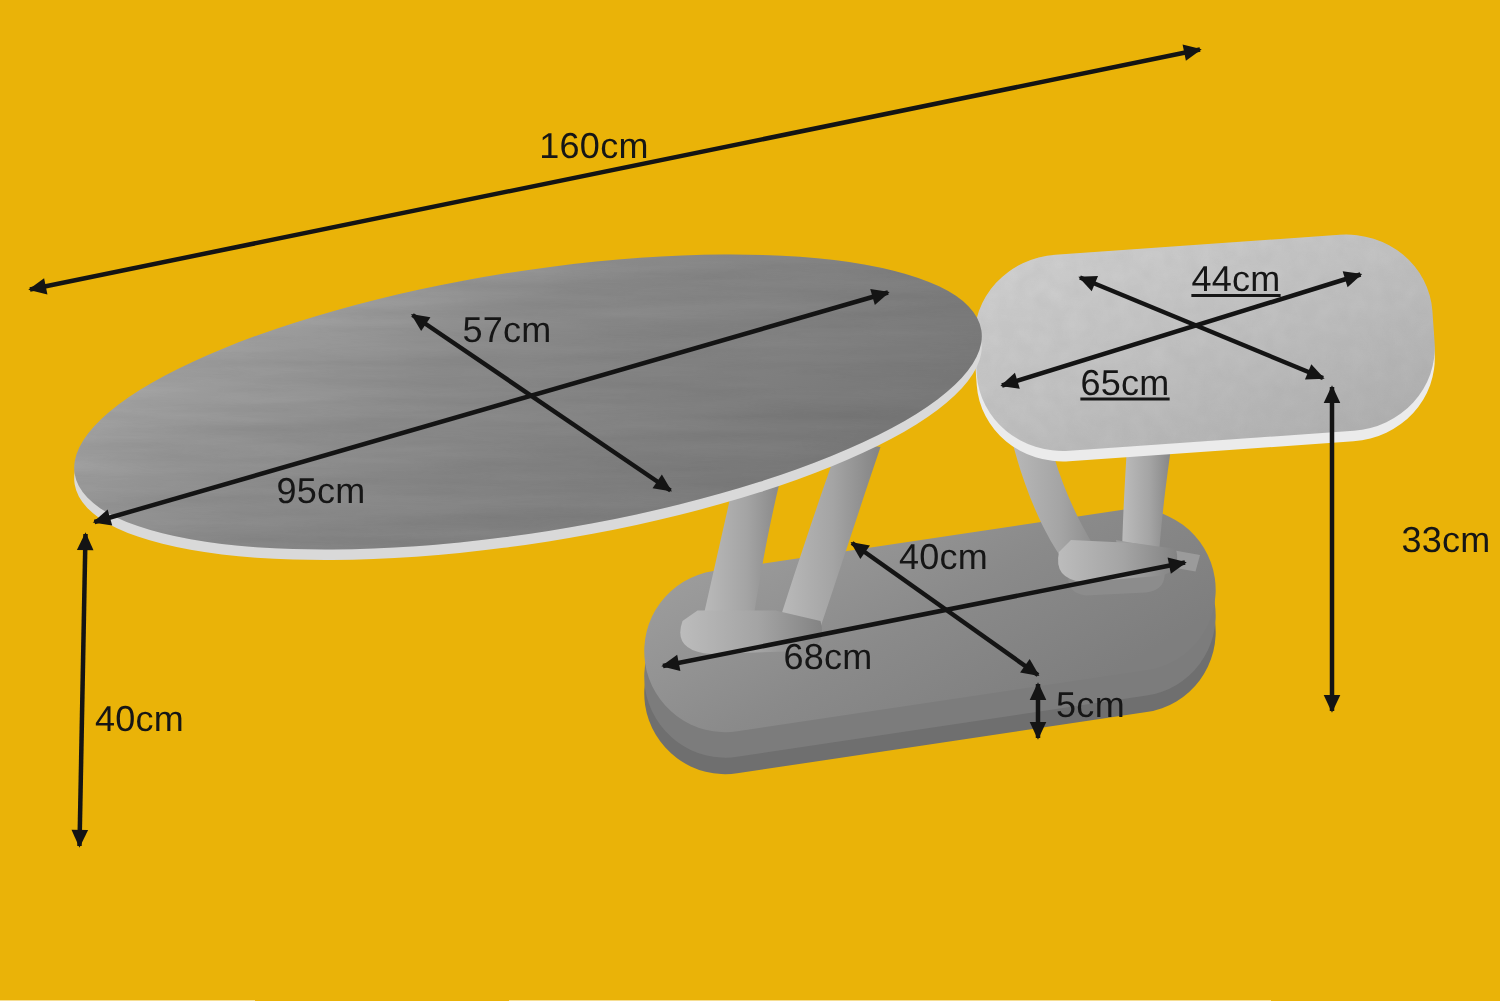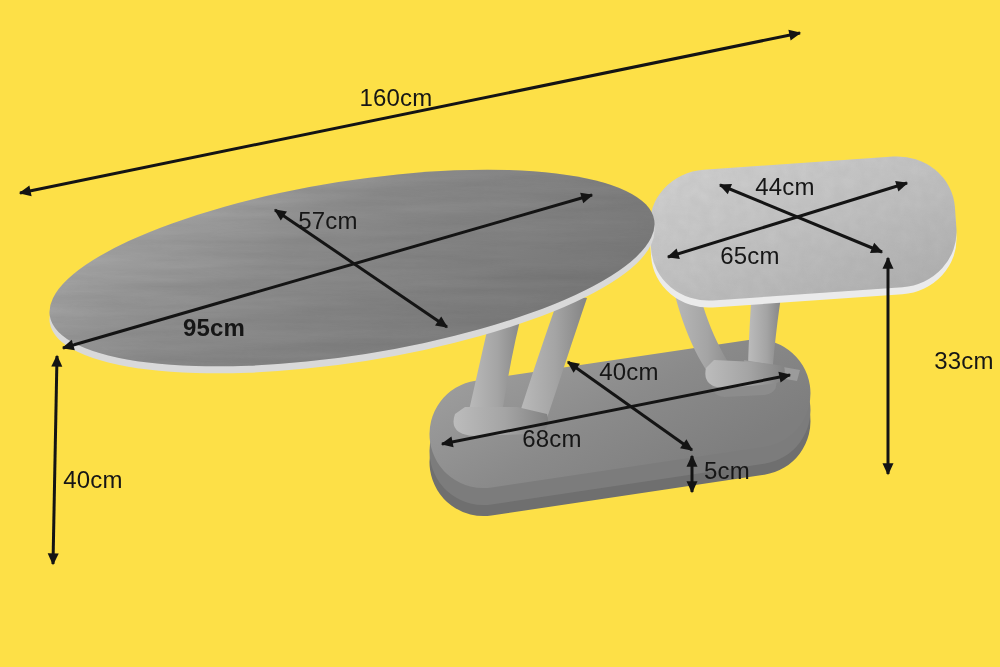--- a/index.html
+++ b/index.html
@@ -1,39 +1,39 @@
 <!DOCTYPE html>
 <html><head>
 <meta charset="utf-8">
 <style>
   html,body{margin:0;padding:0;background:#ffffff;}
   .stage{
     position:relative;
     width:1000px;height:667px;
-    background:#fde047;
+    background:#eab308;
     overflow:hidden;
     font-family:"Liberation Sans","DejaVu Sans",sans-serif;
   }
   .stage svg{position:absolute;left:0;top:0;}
   .dim{
     position:absolute;
     transform:translate(-50%,-50%);
     font-size:24px;
     font-weight:500;
     letter-spacing:0.2px;
     color:#161616;
     white-space:nowrap;
     user-select:none;
   }
   
   .l-overall{left:396px;top:98px;}
-  .l-ltd{left:328px;top:221px;}
-  .l-ltl{left:214px;top:328px;font-weight:bold;}
-  .l-std{left:785px;top:187px;}
-  .l-stl{left:750px;top:256px;}
+  .l-ltd{left:338px;top:221px;}
+  .l-ltl{left:214px;top:328px;}
+  .l-std{left:824px;top:187px;text-decoration:underline;}
+  .l-stl{left:750px;top:256px;text-decoration:underline;}
   .l-sth{left:964px;top:361px;}
   .l-bd{left:629px;top:372px;}
   .l-bl{left:552px;top:439px;}
   .l-bh{left:727px;top:471px;text-align:center;}
   .l-h{left:93px;top:480px;}
 </style>
 </head>
 <body>
 
 <div class="stage">

